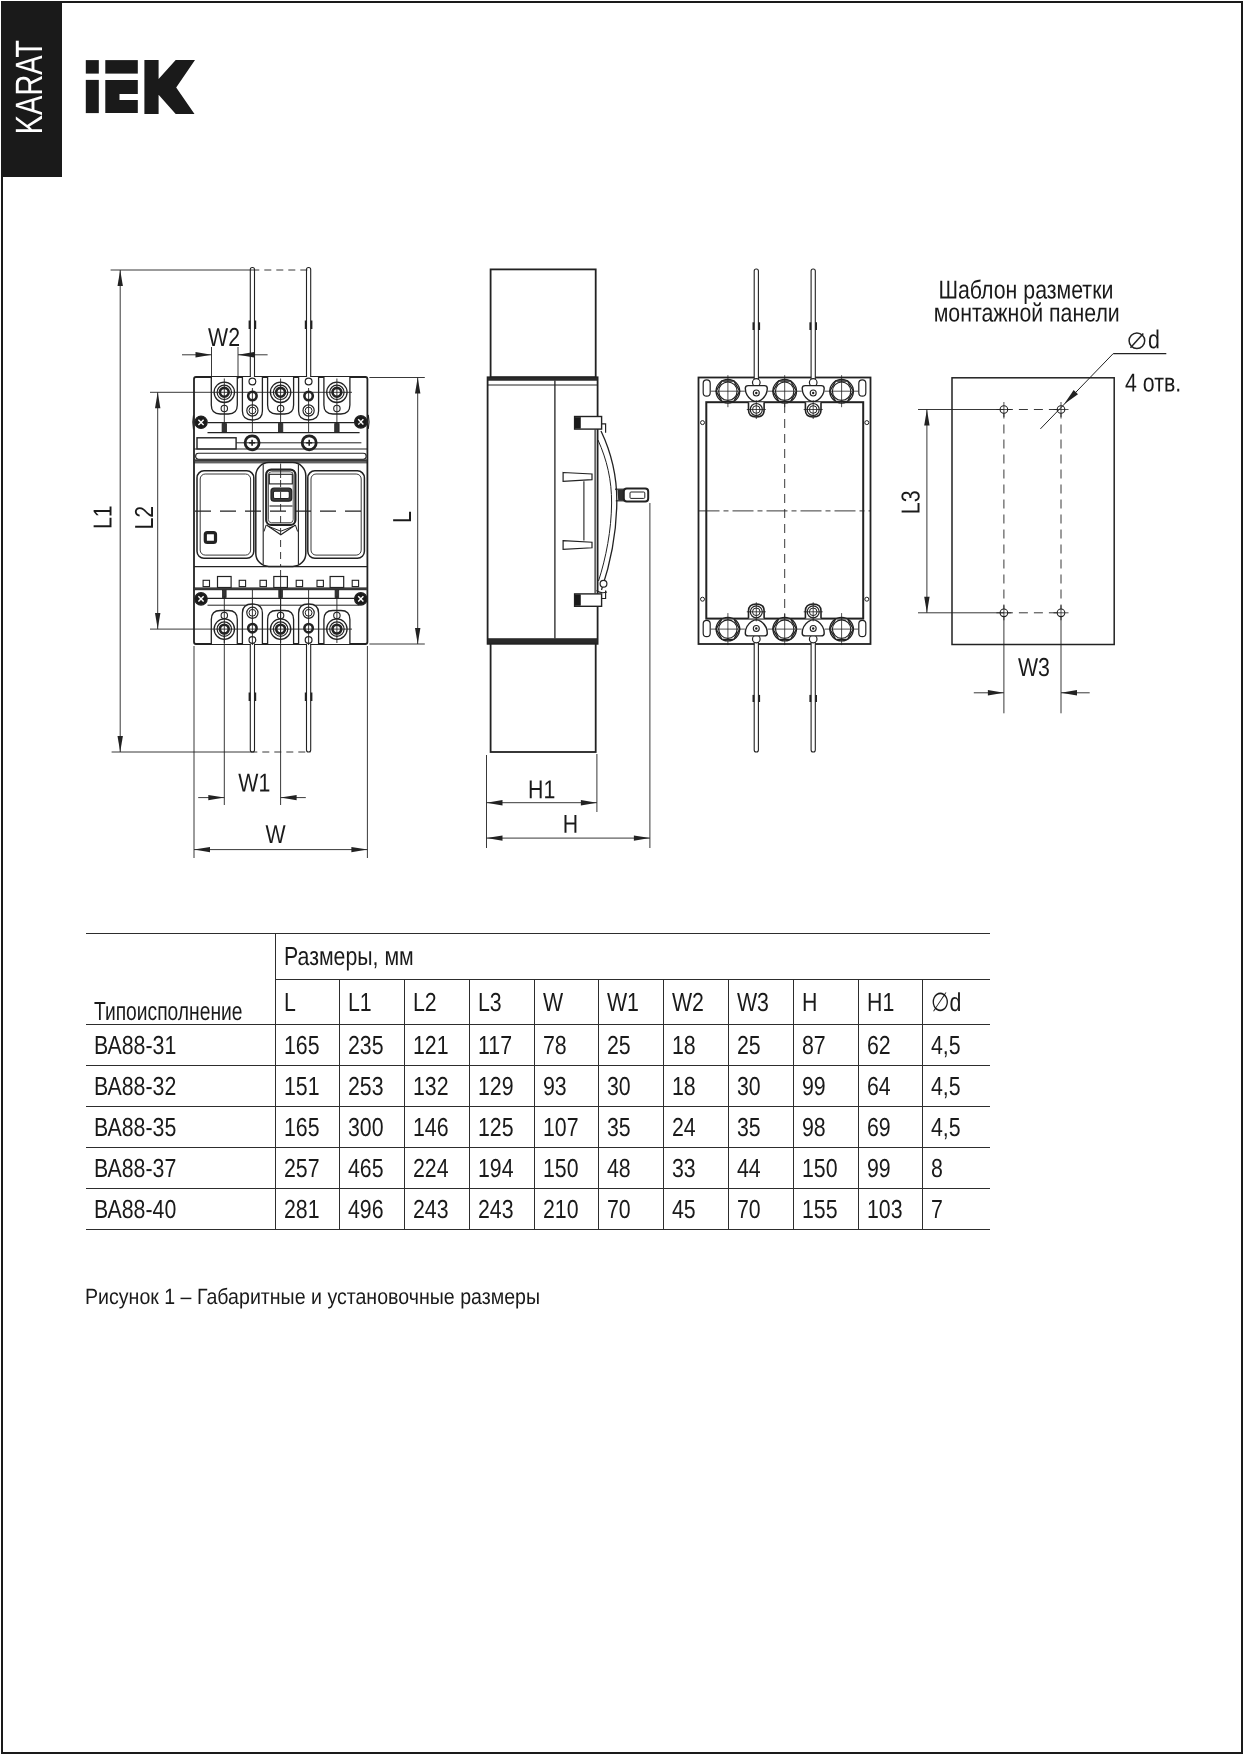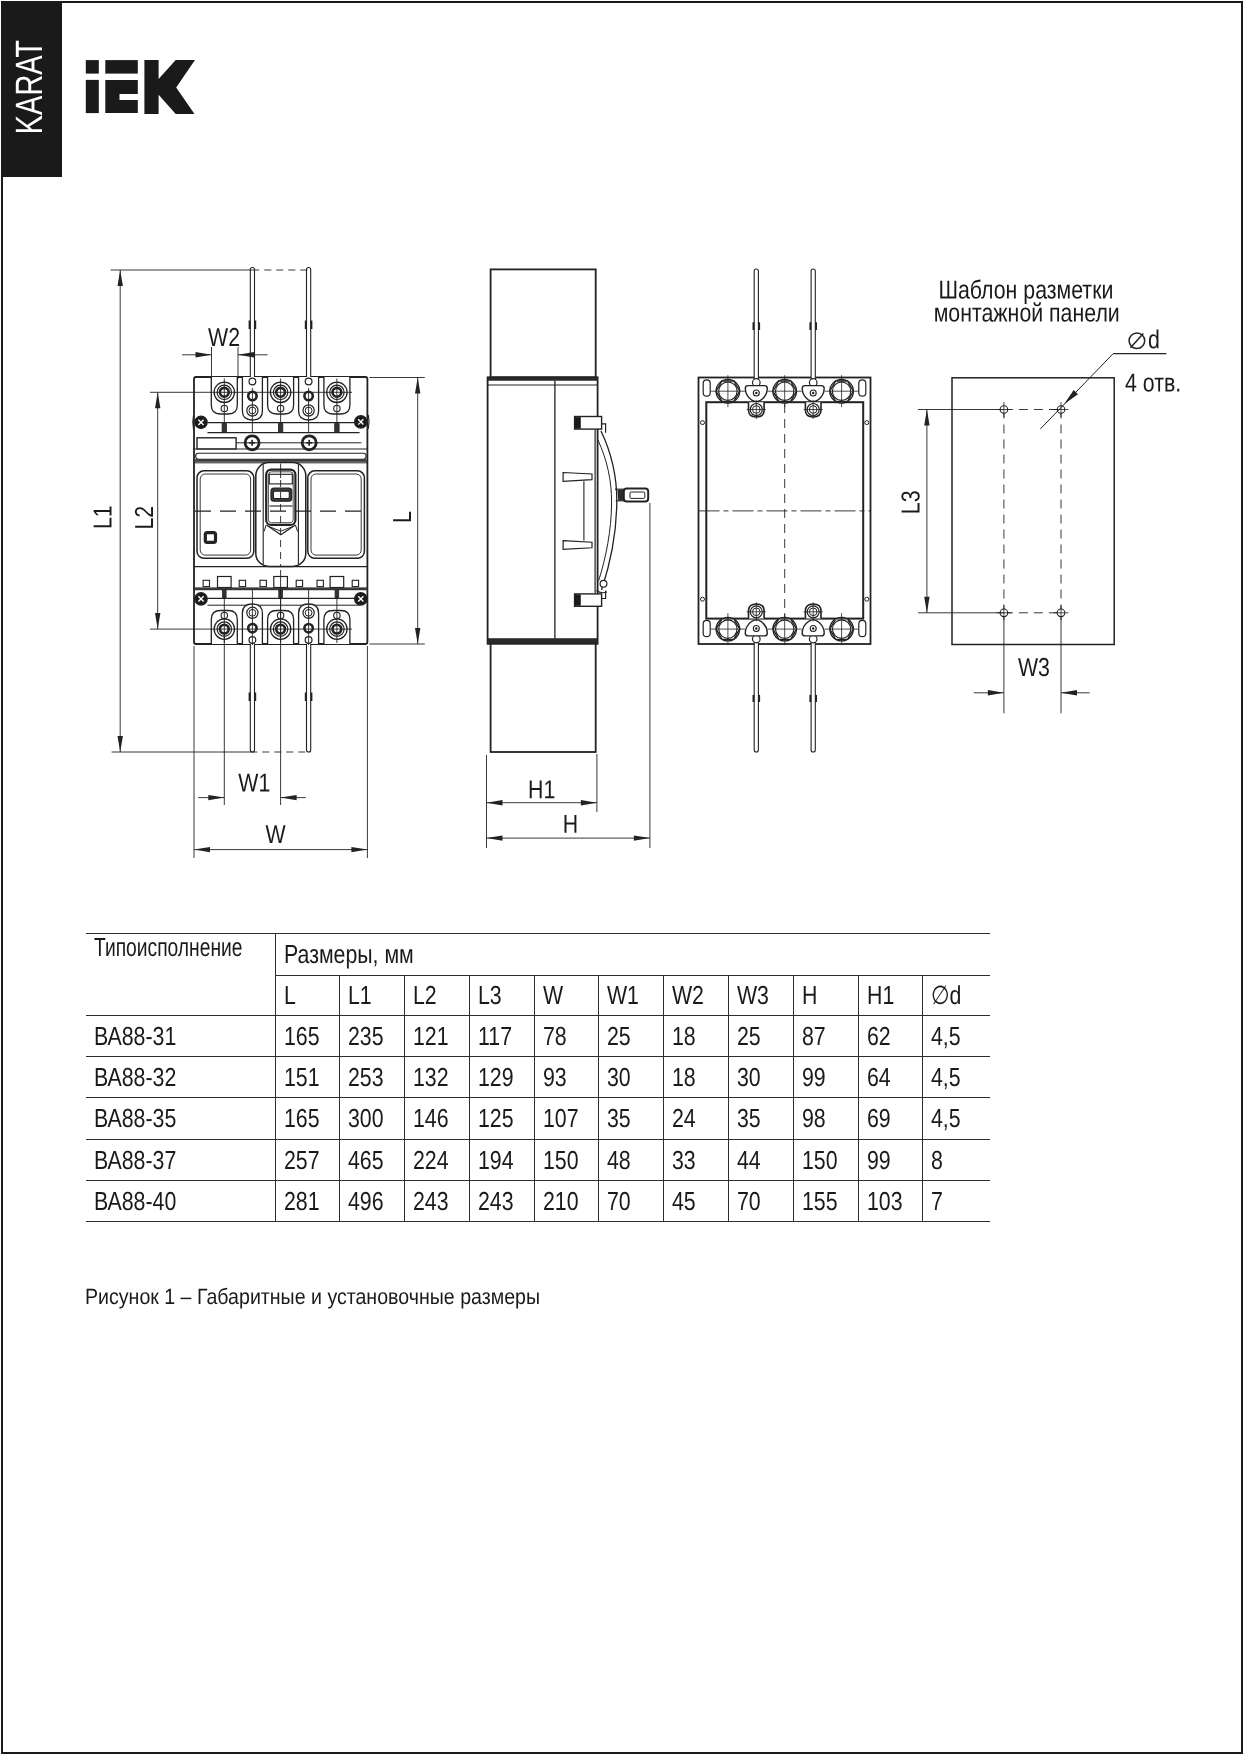--- a/index.html
+++ b/index.html
@@ -554,21 +554,21 @@
       <col style="width:64.8px">
   <col style="width:64.8px">
       <col style="width:64.8px">
       <col style="width:64.8px">
       <col style="width:67px">
  </colgroup>
  <tbody>
       <tr style="height:41.5px">
 
   <td class="nl" rowspan="2" style="vertical-align:top;">
-          <div style="height:41.5px;display:flex;align-items:flex-start;">
+          <div style="height:41.5px;display:flex;align-items:flex-end;margin-top:48px;">
             <span class="cn">Типоисполнение</span>
           </div>
         </td>
 
   <td class="nr" colspan="11"><span class="cx">Размеры, мм</span></td>
  </tr>
  <tr style="height:40.5px">
 
   <td><span class="cx">L</span></td>
         <td><span class="cx">L1</span></td>

